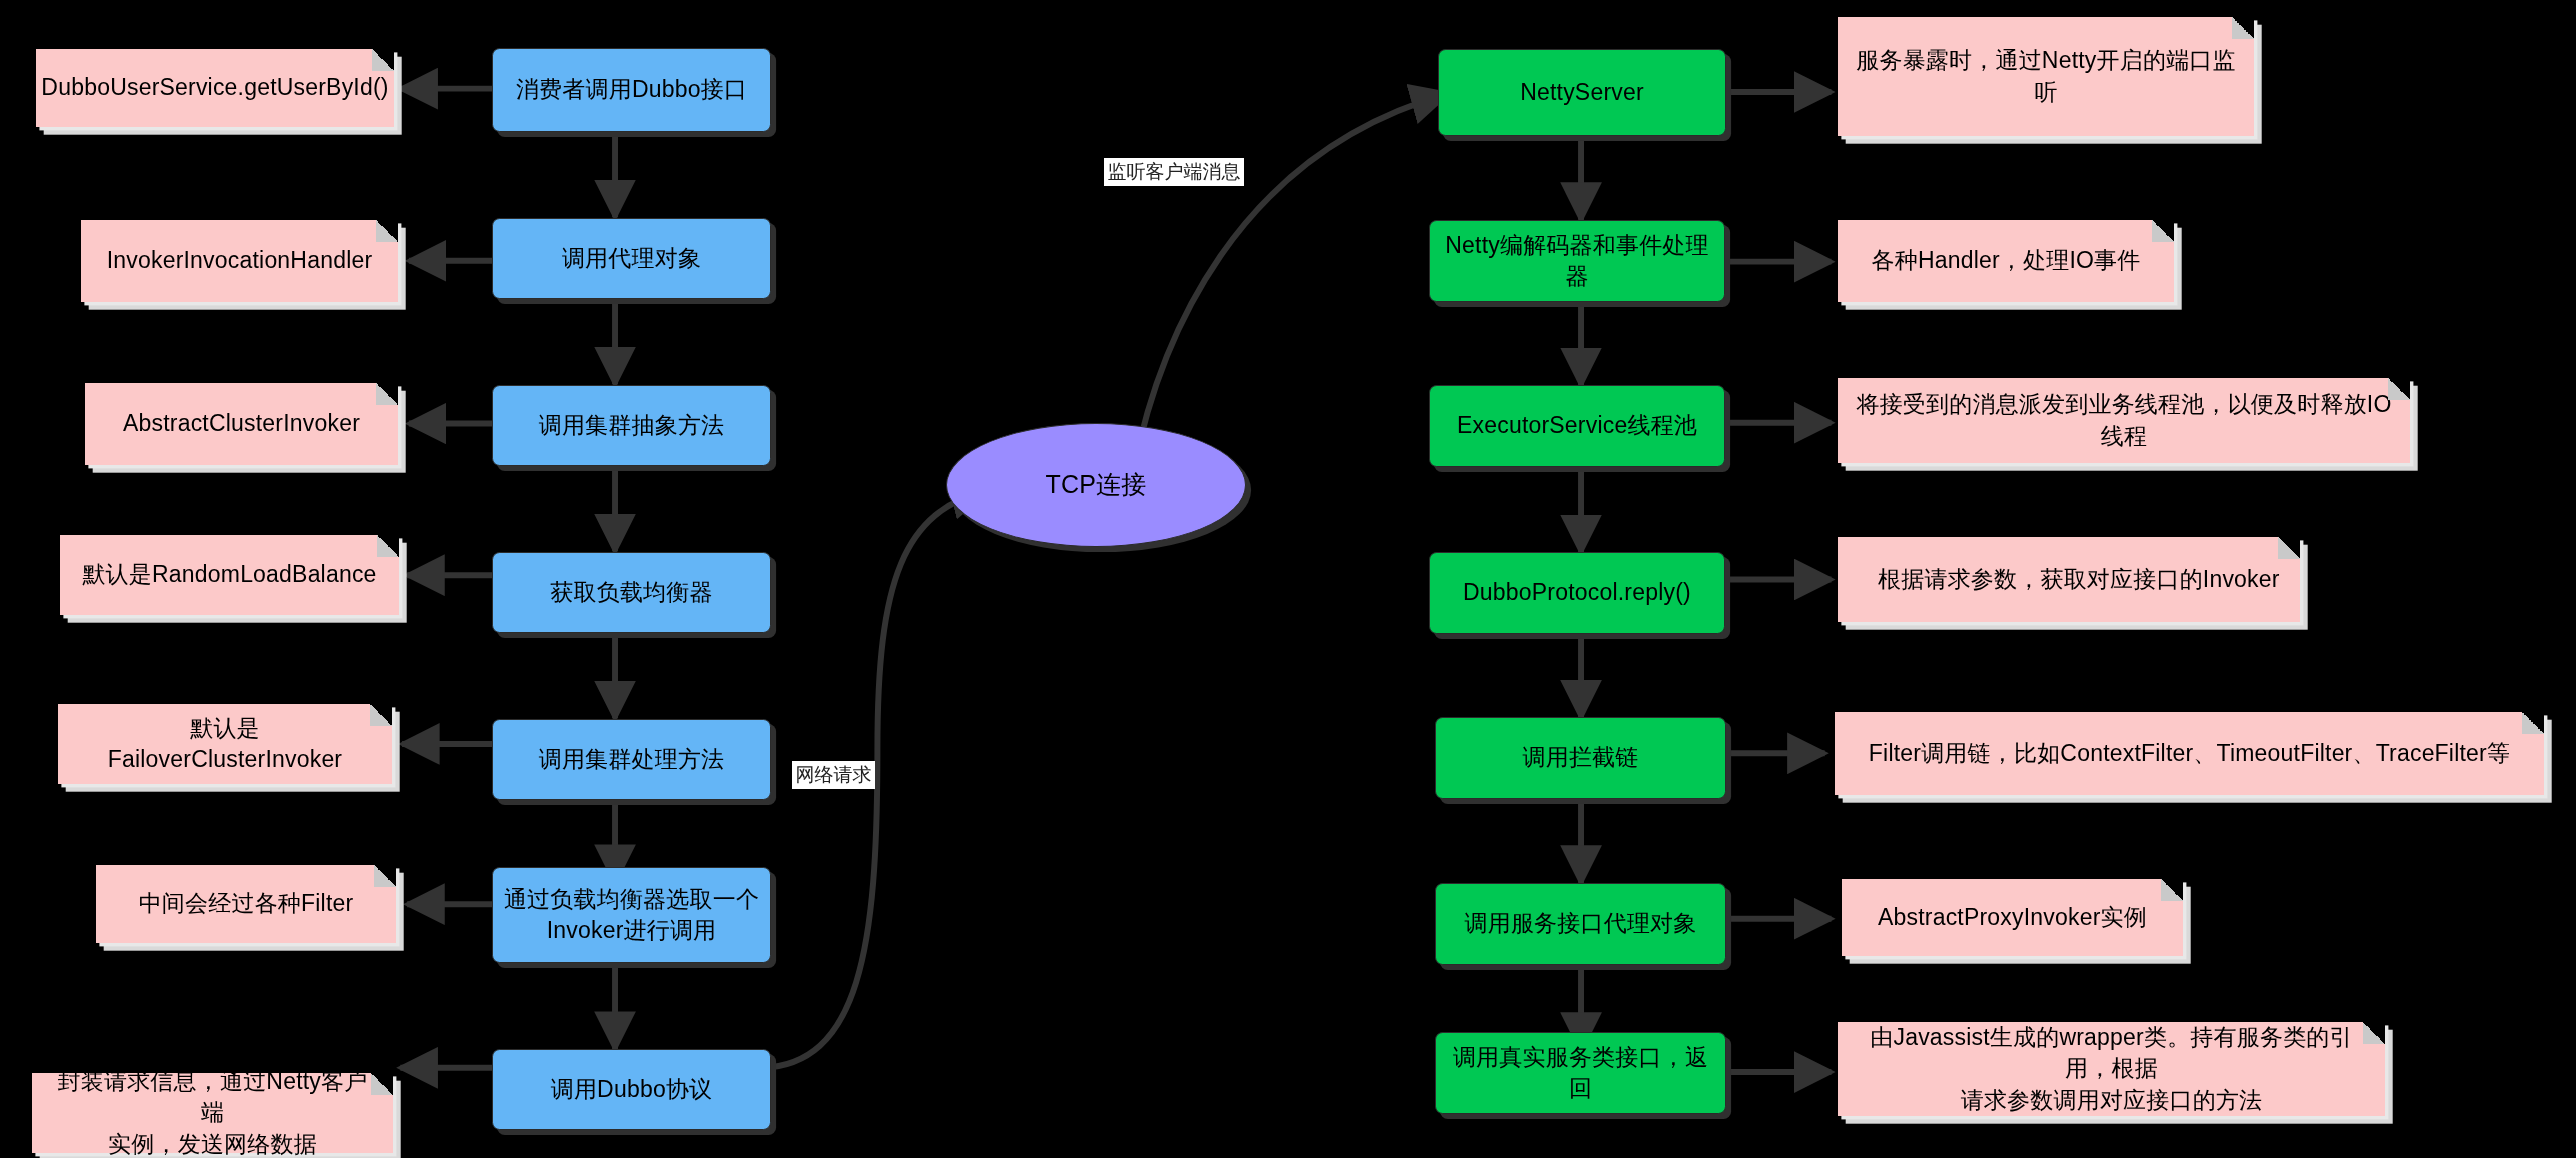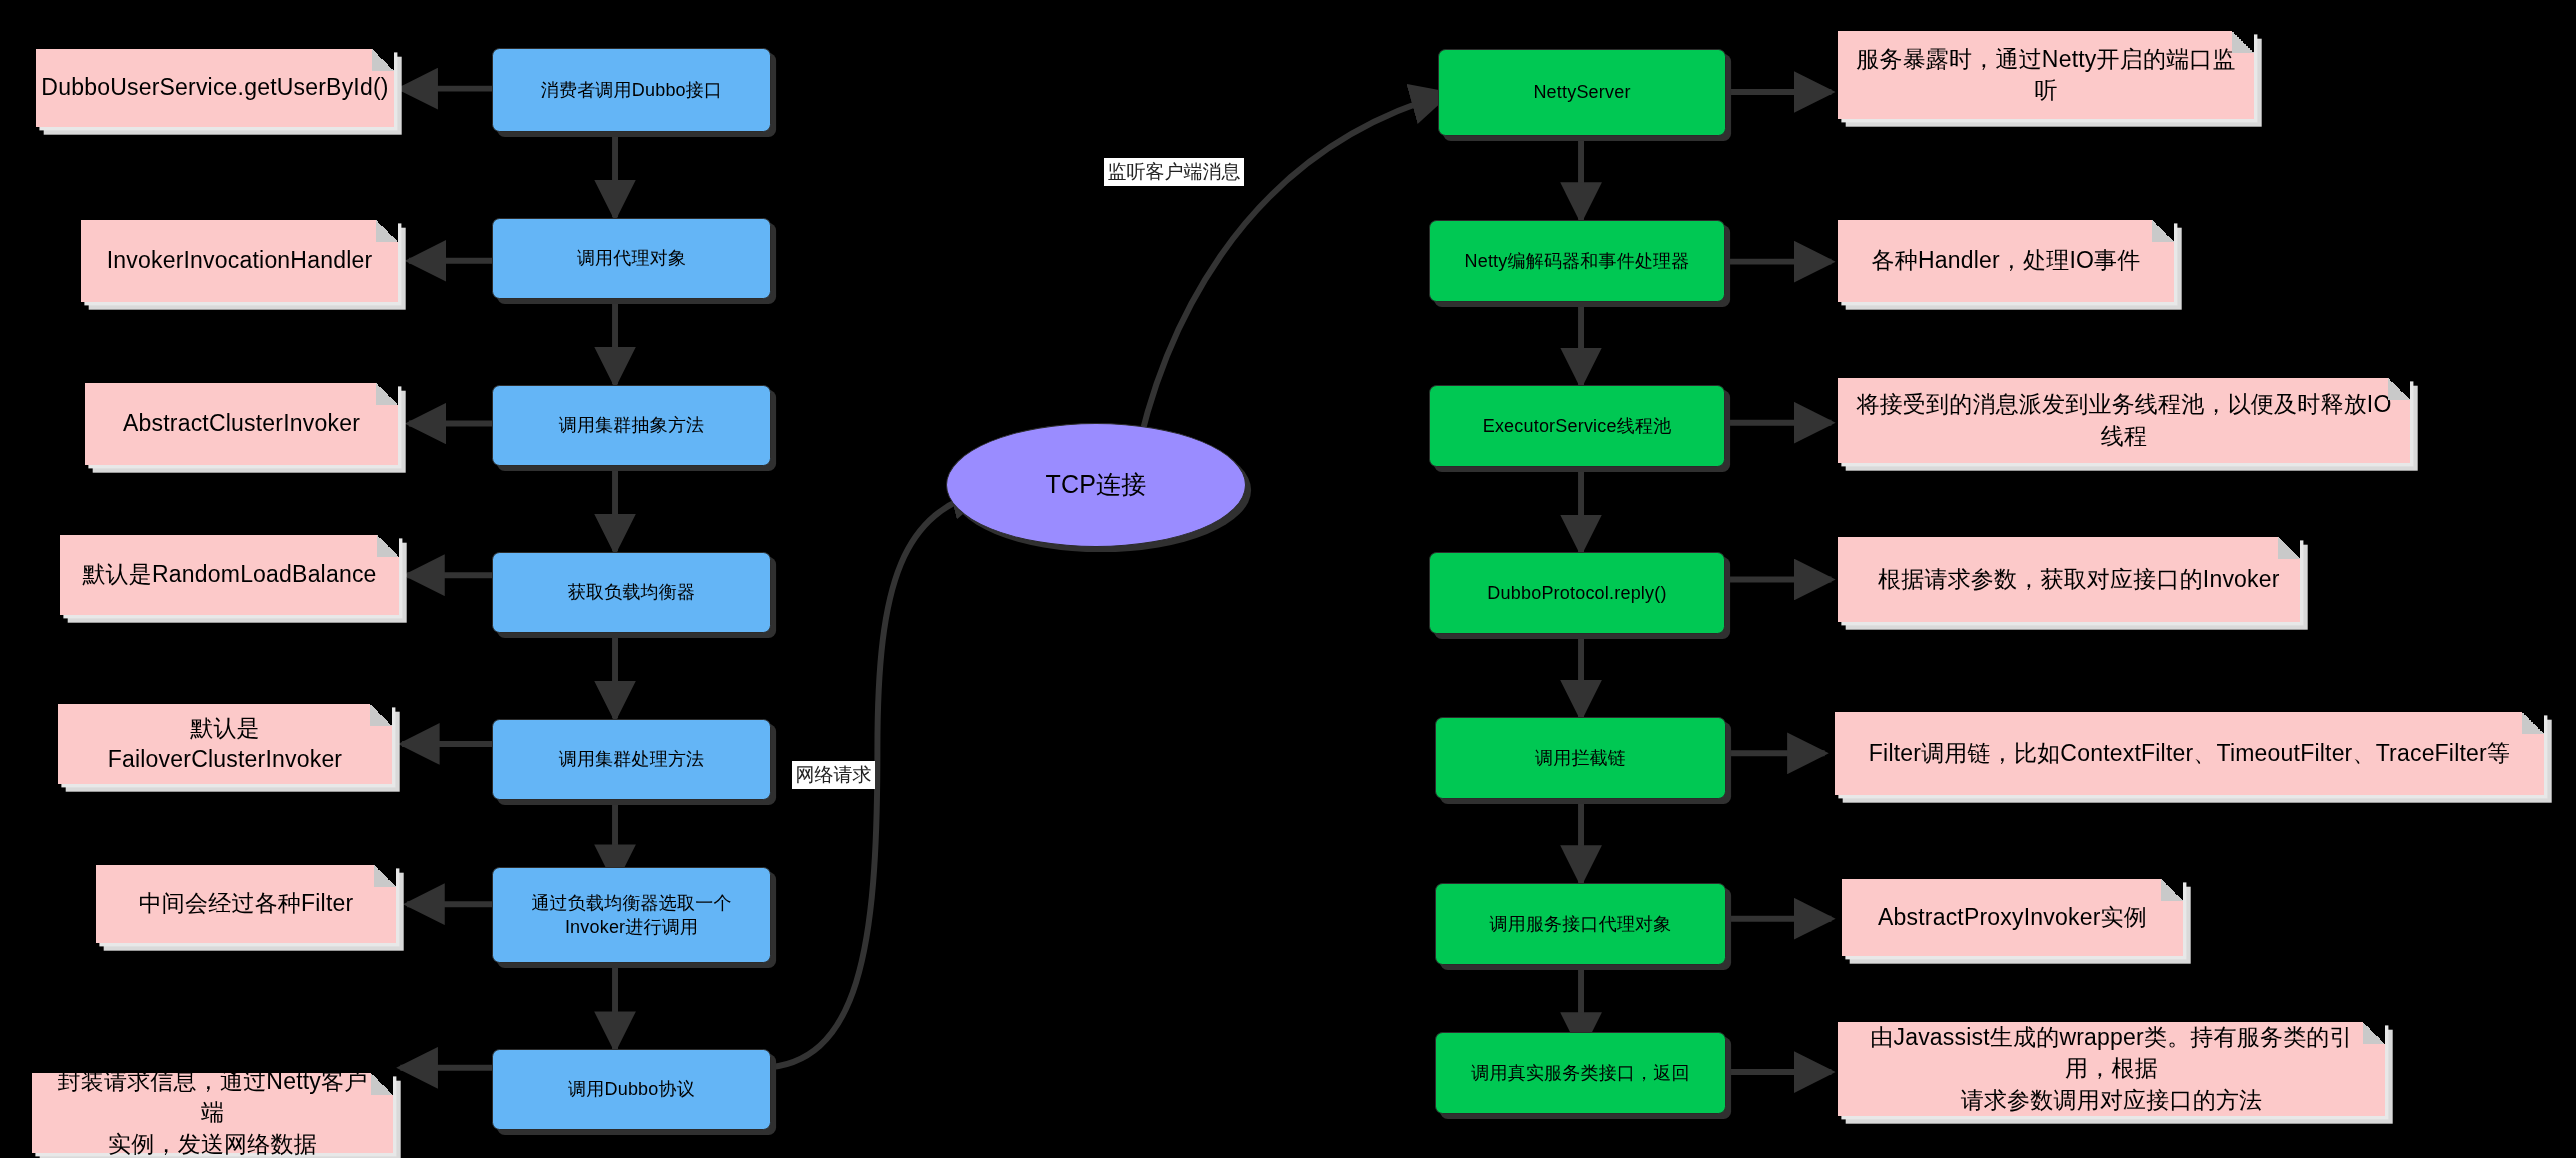--- a/index.html
+++ b/index.html
@@ -7,21 +7,21 @@
        font-family:"Liberation Sans","DejaVu Sans",sans-serif;}
   #stage{position:relative;width:2576px;height:1159px;background:#000;}
   svg#wires{position:absolute;left:0;top:0;width:2576px;height:1159px;overflow:visible;}
 
   .node{position:absolute;box-sizing:border-box;display:flex;align-items:center;
         justify-content:center;text-align:center;color:#000000;line-height:1.35;
         letter-spacing:0.2px;}
 
   
   .proc{border-radius:7.7px;border:1.7px solid #2b2b2b;
-        box-shadow:5.1px 5.1px 0 0 #303030;font-size:18px;padding:3.4px 8.5px;}
+        box-shadow:5.1px 5.1px 0 0 #303030;font-size:23px;padding:3.4px 8.5px;}
   .proc.blue{background:#64b5f6;}
   .proc.green{background:#00c853;}
 
   
   .note{background:#fcc9c9;font-size:23px;padding:5.1px 15.3px;
         box-shadow:3.4px 3.4px 0 0 #e8e8e8, 7.7px 7.7px 0 0 #d9d9d9;}
   .note::after{content:"";position:absolute;top:0;right:0;width:22px;height:22px;
         background:linear-gradient(225deg,#000 0 50%,#c9c9c9 50% 100%);}
 
   
@@ -169,21 +169,21 @@
     </div>
 
   <div class="node proc green" style="left:1435px;top:883px;width:291px;height:82px;">
     <span>调用服务接口代理对象</span>
     </div>
 
   <div class="node proc green" style="left:1435px;top:1032px;width:291px;height:82px;">
     <span>调用真实服务类接口，返回</span>
     </div>
 
-  <div class="node note" style="left:1838px;top:31px;width:416px;height:88px;">
+  <div class="node note" style="left:1838px;top:17px;width:416px;height:119px;">
     <span>服务暴露时，通过Netty开启的端口监听</span>
     </div>
 
   <div class="node note" style="left:1838px;top:220px;width:336px;height:82px;">
     <span>各种Handler，处理IO事件</span>
     </div>
 
   <div class="node note" style="left:1838px;top:378px;width:572px;height:85px;">
     <span>将接受到的消息派发到业务线程池，以便及时释放IO线程</span>
     </div>

